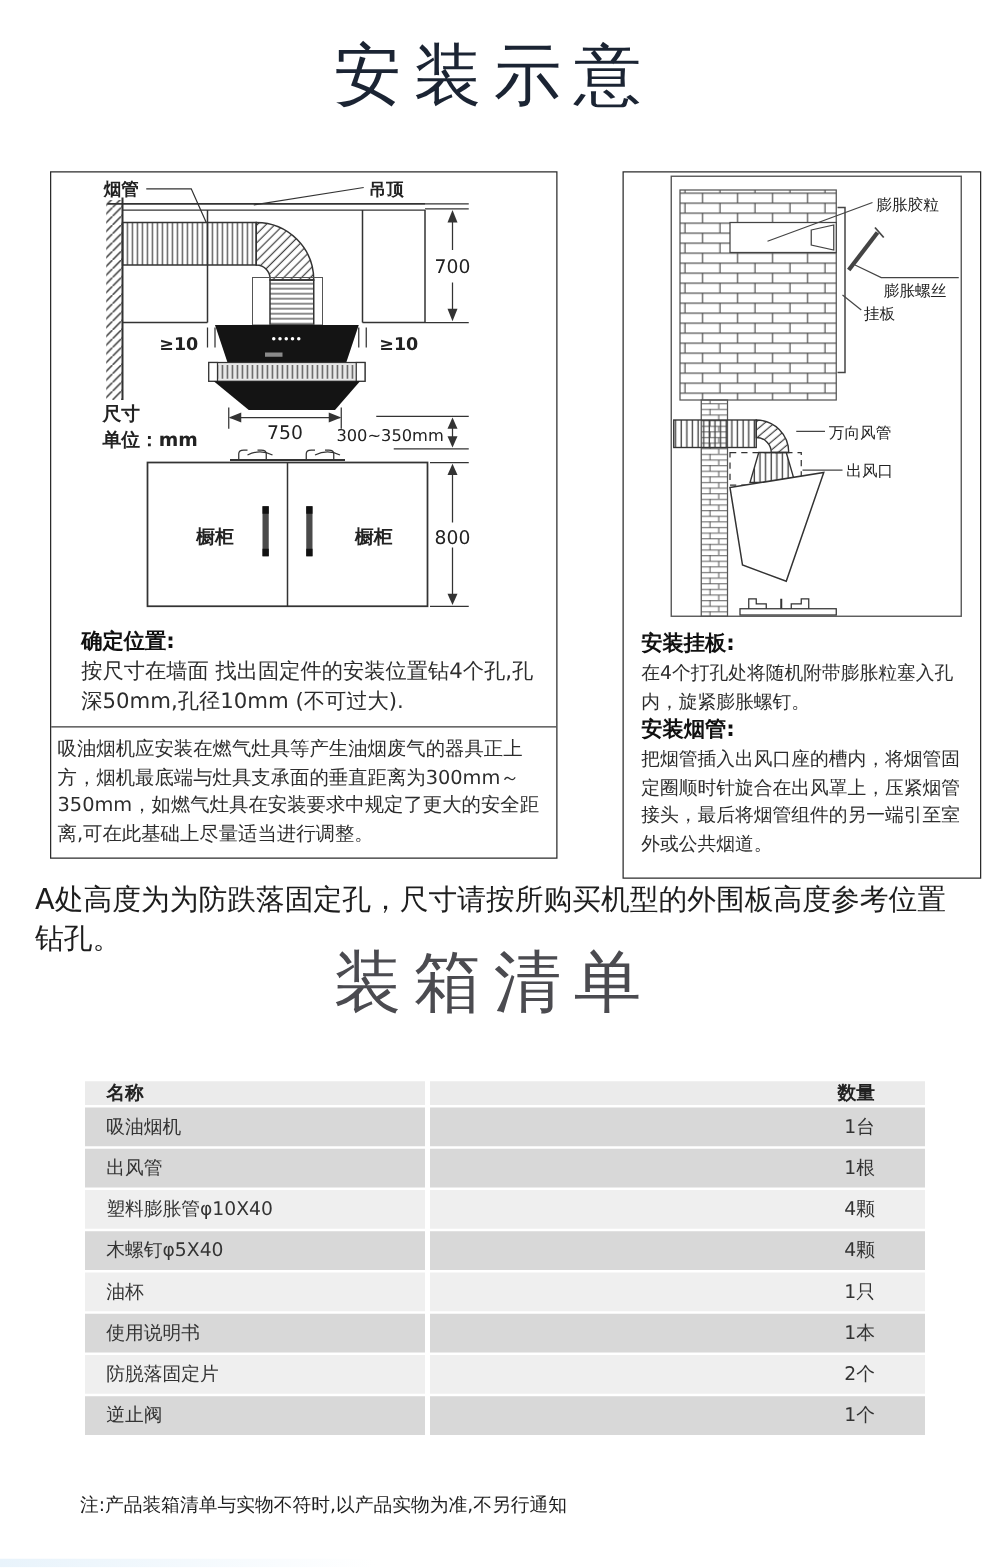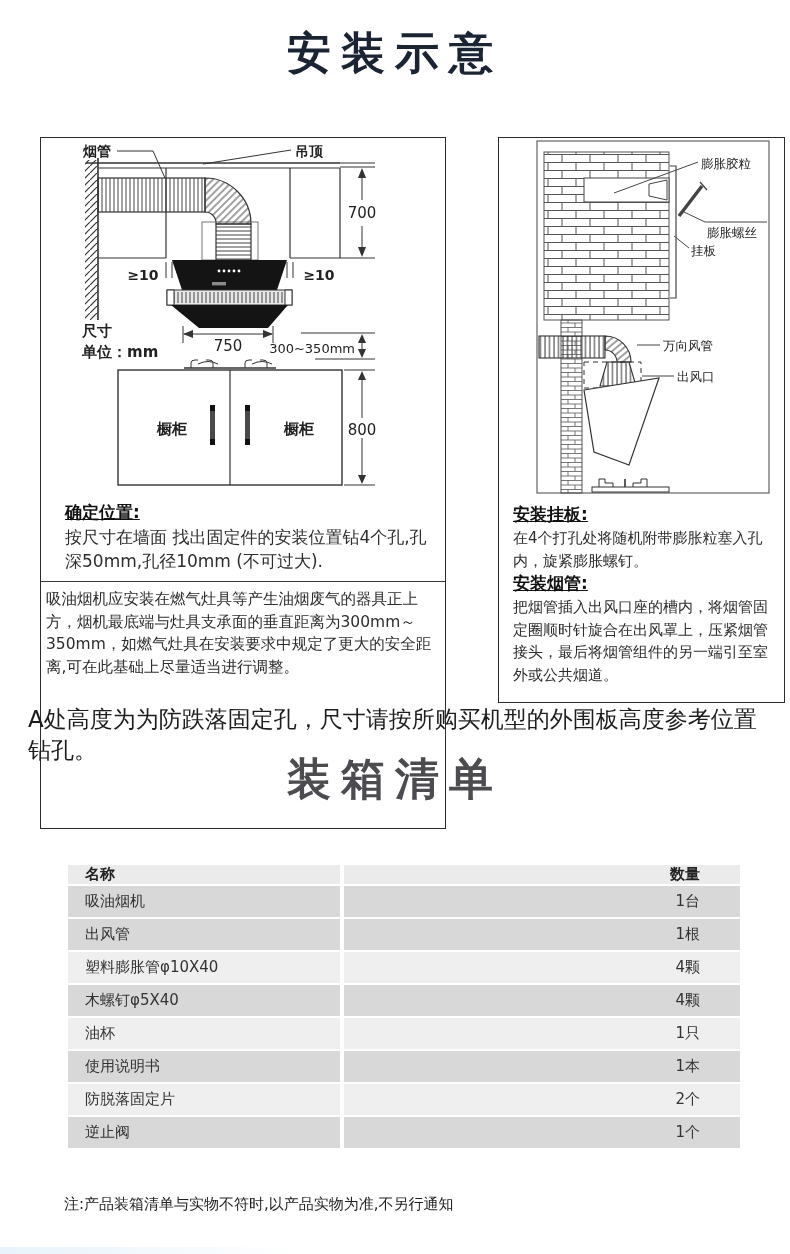--- a/index.html
+++ b/index.html
@@ -1,27 +1,27 @@
 <!DOCTYPE html>
 <html><head>
 <meta charset="utf-8">
 <style>
   html,body{margin:0;padding:0;background:#fff;}
   #page{position:relative;width:790px;height:1254px;background:#ffffff;overflow:hidden;
         font-family:"DejaVu Sans","Liberation Sans",sans-serif;color:#2f2f2f;}
-  .big-title{position:absolute;left:0;width:790px;text-align:center;font-weight:bold;
-             letter-spacing:10px;font-size:44px;}
+  .big-title{position:absolute;left:0;width:790px;text-align:center;font-weight:normal;
+             letter-spacing:10px;font-size:54px;}
   #title-install{top:24px;color:#1b2433;}
   #title-packing{top:750px;color:#4b4b50;}
   .panel{position:absolute;border:1.5px solid #2b2b2b;background:#fff;box-sizing:border-box;}
-  #panel-left{left:40px;top:137px;width:406px;height:692px;}
+  #panel-left{left:40px;top:137px;width:406px;height:550px;}
   #panel-right{left:455px;top:137px;width:287px;height:566px;margin-left:43px;}
   svg text{font-family:"DejaVu Sans","Liberation Sans",sans-serif;fill:#222;}
   .lbx-text{padding:2px 12px 0 24px;}
-  .lbx-text h4, .rbx-text h4{margin:0;font-size:17px;color:#111;font-weight:bold;text-decoration:underline;}
+  .lbx-text h4, .rbx-text h4{margin:0;font-size:17px;color:#111;font-weight:bold;}
   .lbx-text p, .rbx-text p{margin:1px 0 0 0;font-size:17px;line-height:1.42;color:#2d2d2d;}
   .divider{border-top:1.5px solid #3a3a3a;margin:8px 0 6px 0;}
   .lbx-text2{padding:0 8px 0 5px;}
   .lbx-text2 p{margin:0;font-size:15.5px;line-height:1.45;color:#2d2d2d;}
   .rbx-text{padding:4px 10px 0 14px;}
   .rbx-text p{font-size:15px;line-height:1.5;}
   #a-note{position:absolute;left:28px;top:704px;width:740px;font-size:23px;color:#1d1d1d;}
   #packing-table{position:absolute;left:68px;top:853px;width:672px;}
   .trow{display:flex;height:31px;margin-bottom:2px;}
   .trow .c1{width:272px;display:flex;align-items:center;padding-left:17px;box-sizing:border-box;

